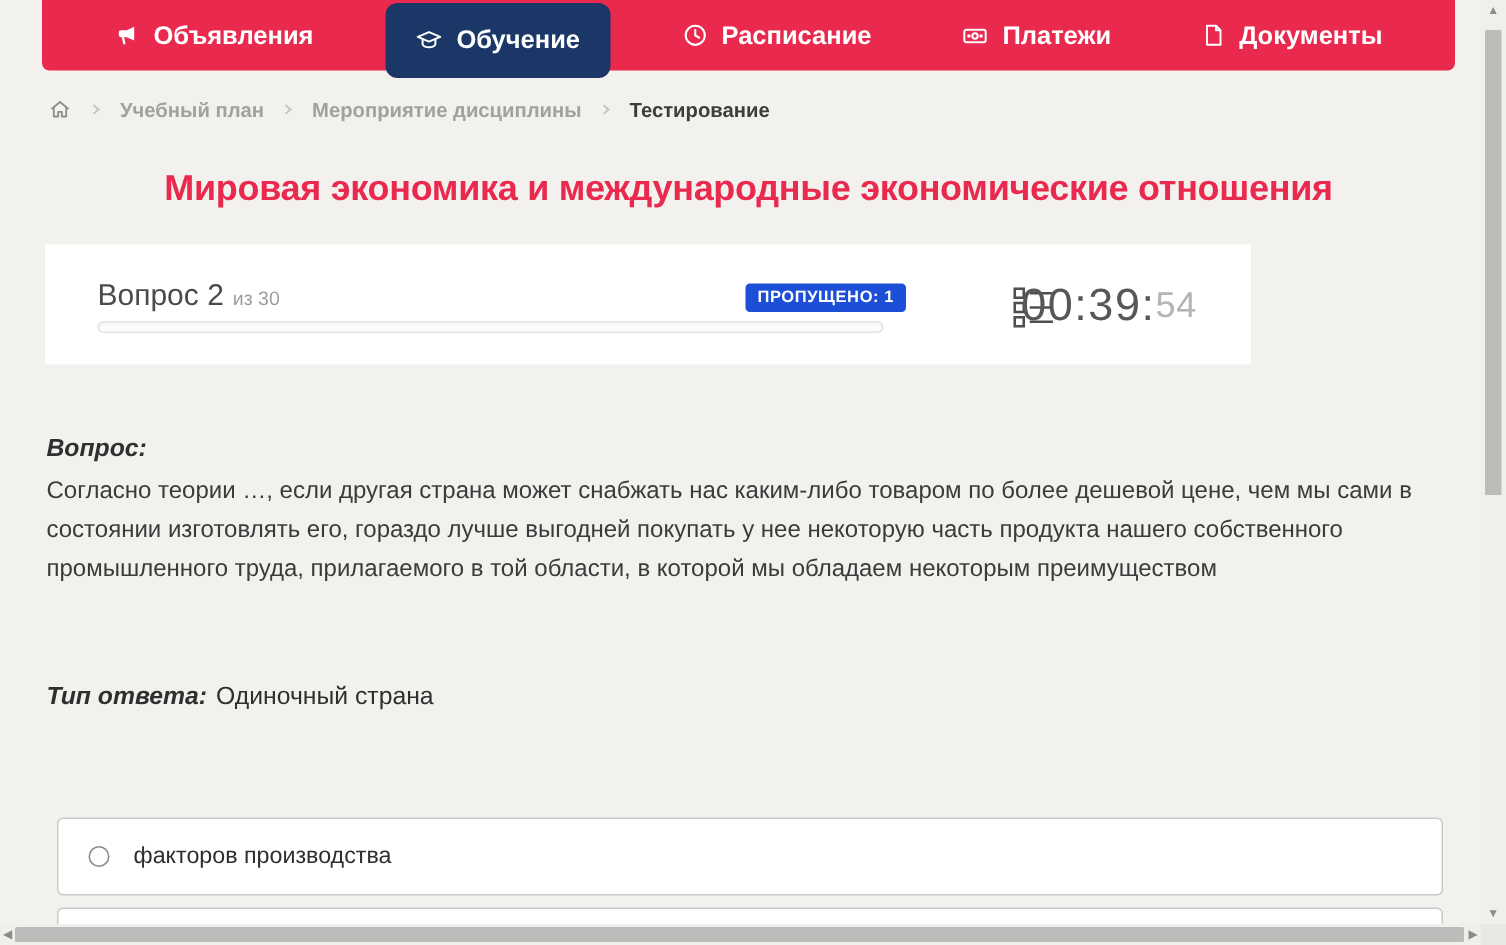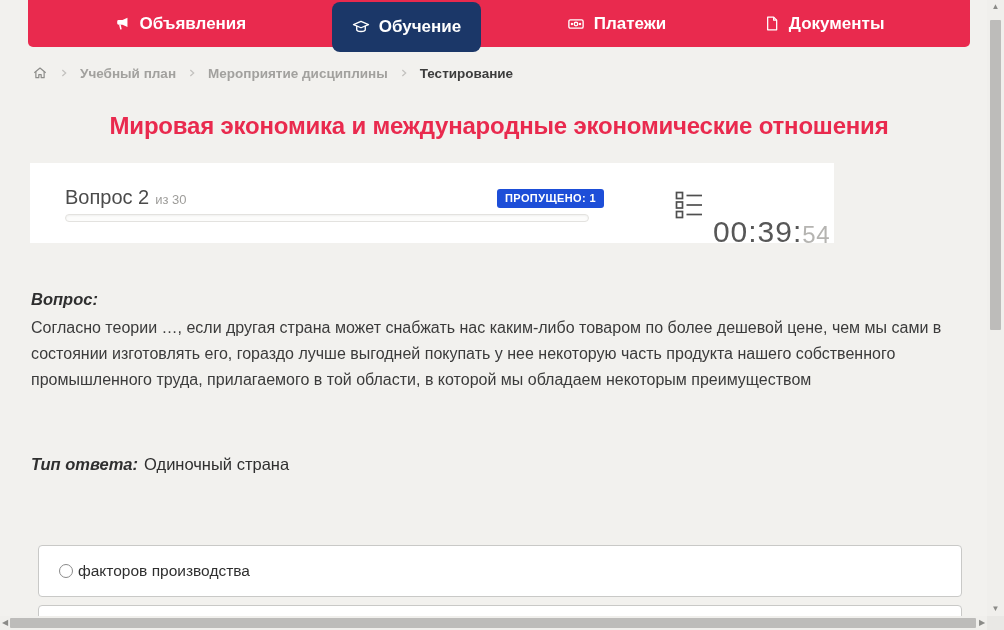--- a/index.html
+++ b/index.html
@@ -77,39 +77,39 @@
     padding:3px 8px 4px; border-radius:3px; letter-spacing:0.4px;
   }
   .progress {
     position:absolute; left:35px; top:51px; width:524px; height:8px;
     background:#fcfcfb; border:1px solid #e3e2df; border-radius:5px;
     box-shadow:inset 0 1px 2px rgba(0,0,0,0.05);
   }
   .progress .fill { height:100%; background:#e92a4e; border-radius:5px; }
   .qlist-btn { position:absolute; left:645px; top:27px; cursor:pointer; }
   .timer {
-    position:absolute; right:4px; top:24px;
+    position:absolute; right:36px; top:24px;
     font-size:30px; color:#575757; letter-spacing:1px;
-    display:flex; align-items:flex-end;margin-top:28px;
+    display:flex; align-items:center;
   }
   .timer .secs { font-size:24px; color:#b5b4b1; letter-spacing:0.5px; }
 
   
   .q-block { position:absolute; left:31px; top:290px; width:945px; color:#3b3b3b; }
   .q-heading { font-size:16.5px; font-weight:bold; font-style:italic; color:#2f2f2f; margin-bottom:6px; }
   .q-text { font-size:16px; line-height:26px; }
   .answer-type { position:absolute; left:31px; top:455px; font-size:16.5px; color:#2f2f2f; }
   .answer-type .lbl { font-weight:bold; font-style:italic; }
   .answer-type .val { margin-left:6px; }
 
   
   .option {
     position:absolute; left:38px; width:924px; height:52px;
     background:#fff; border:1px solid #c9c9c7; border-radius:4px;
-    display:flex; align-items:center; padding-left:20px; gap:5px;
+    display:flex; align-items:center; padding-left:20px; gap:16px;
     cursor:pointer;
   }
   .option.opt-1 { top:545px; }
   .option.opt-2 { top:605px; height:40px; }
   .radio {
     width:14px; height:14px; border:1px solid #8a8a8a; border-radius:50%;
     background:#fff; flex:0 0 auto;
   }
   .option .opt-label { font-size:15.5px; color:#2f2f2f; }
 </style>
@@ -129,20 +129,29 @@
       <span>Объявления</span>
     </div>
     <div class="nav-item active">
       <span>
         <svg width="18" height="18" viewBox="0 0 24 24" fill="none" stroke="#fff" stroke-width="1.8" stroke-linejoin="round">
             <path d="M2 8.8 12 4.5l10 4.3L12 13 2 8.8z"></path>
             <path d="M6.3 11v4.2c0 1.5 2.6 2.8 5.7 2.8s5.7-1.3 5.7-2.8V11" stroke-linecap="round"></path>
           </svg>
       </span>
       <span>Обучение</span>
+    </div>
+    <div class="nav-item">
+      <span>
+        <svg width="17" height="17" viewBox="0 0 24 24" fill="none" stroke="#fff" stroke-width="2">
+            <circle cx="12" cy="12" r="9"></circle>
+            <path d="M12 7v5.2l3.6 2.1" stroke-linecap="round"></path>
+          </svg>
+      </span>
+      <span>Расписание</span>
     </div>
     <div class="nav-item">
       <span>
         <svg width="18" height="18" viewBox="0 0 24 24" fill="none" stroke="#fff" stroke-width="1.8">
             <rect x="2.5" y="6.5" width="19" height="11" rx="2"></rect>
             <circle cx="12" cy="12" r="2.4"></circle>
             <circle cx="6.6" cy="12" r="0.7" fill="#fff"></circle>
             <circle cx="17.4" cy="12" r="0.7" fill="#fff"></circle>
           </svg>
       </span>

